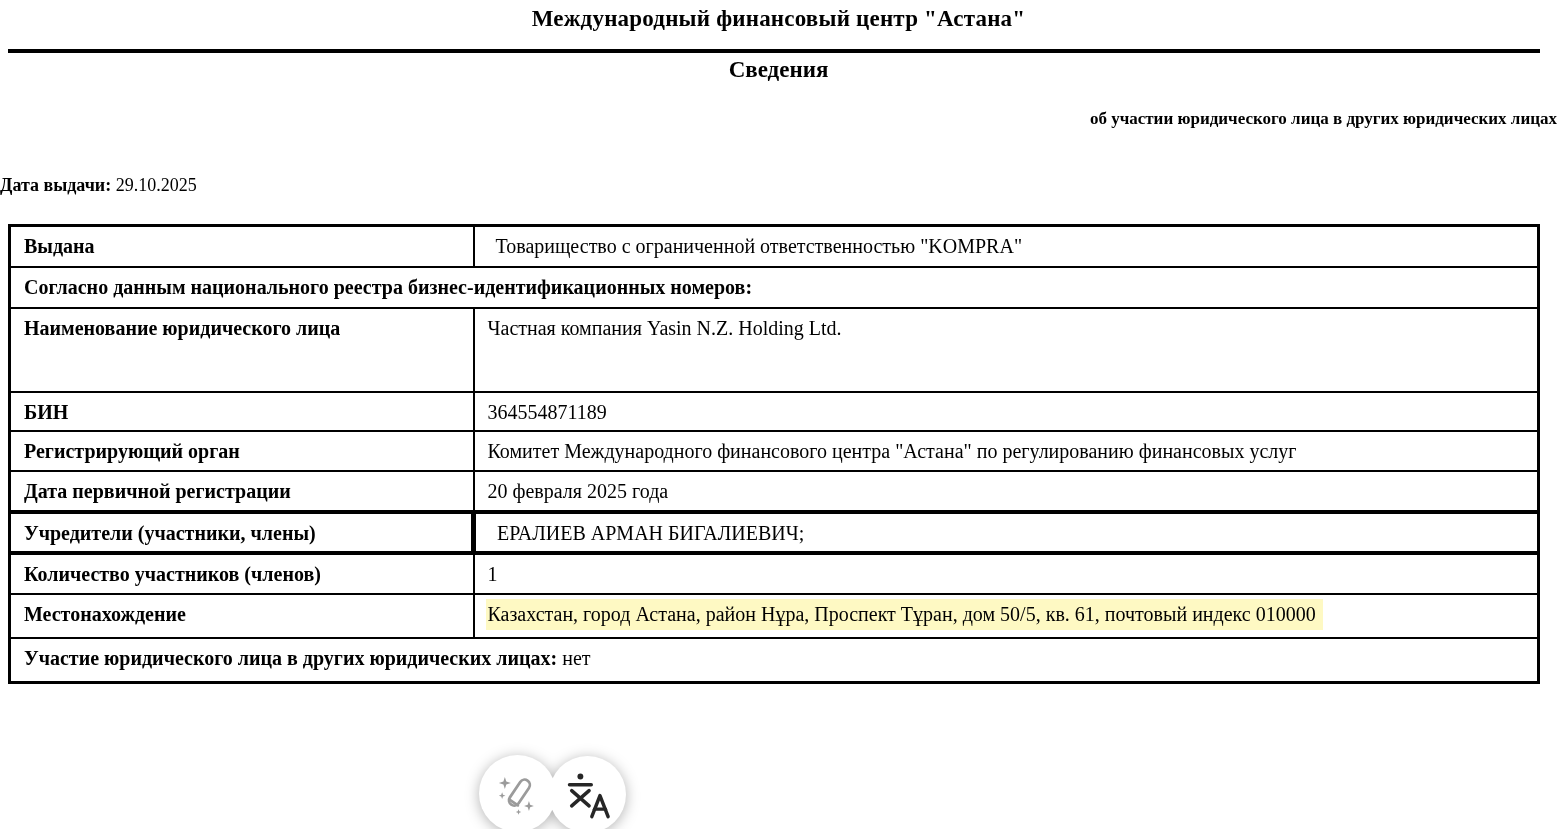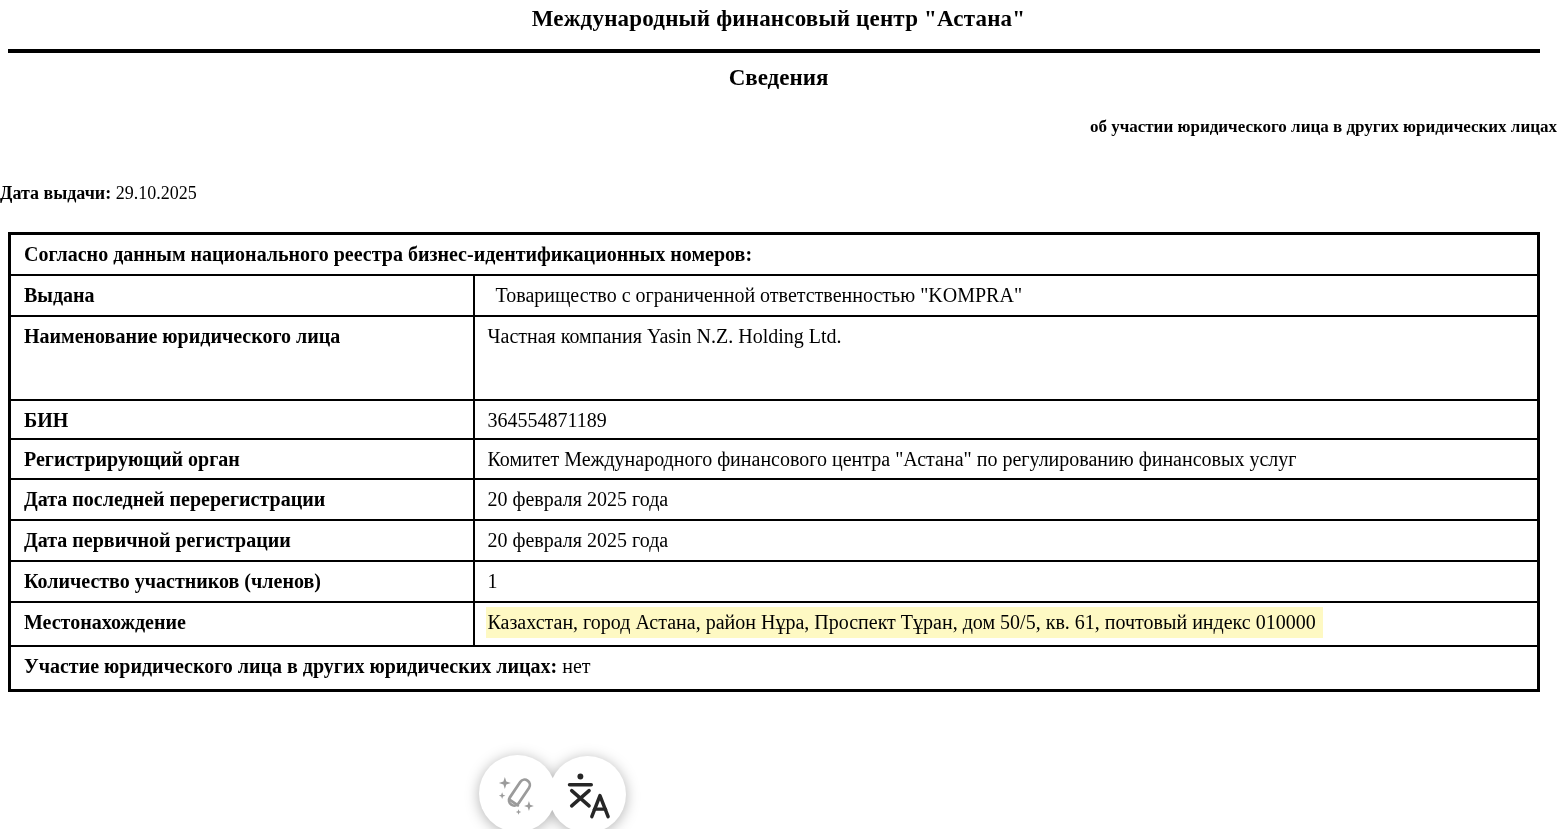--- a/index.html
+++ b/index.html
@@ -17,21 +17,21 @@
     font-size:23px;
     padding-top:6px;
     letter-spacing:.2px;
   }
   .top-rule{
     height:4px;background:#000;
     margin:17px 17px 0 8px;
   }
   .doc-title{
     text-align:center;font-weight:bold;font-size:23px;
-    margin-top:12px;
+    margin-top:4px;
   }
   .doc-subtitle{
     text-align:right;font-weight:bold;font-size:17px;
     margin-top:26px;
   }
   .issue-date{
     text-align:left;
     font-size:18px;
     margin:46px 36px 0 0;
   }
@@ -93,45 +93,45 @@
 <div class="doc-subtitle">об участии юридического лица в других юридических лицах</div>
 <div class="issue-date"><span class="lbl">Дата выдачи:</span> <span>29.10.2025</span></div>
 
 <table class="info">
   <colgroup>
       <col style="width:464px">
       <col>
     </colgroup>
   <tbody>
     <tr class="h41">
-      <td class="span-cell" colspan="2">Согласно данным национального реестра бизнес-идентификационных номеров:</td>
+      <td class="lbl-cell">Выдана</td>
+      <td class="val-cell"><span class="indent">Товарищество с ограниченной ответственностью "KOMPRA"</span></td>
     </tr>
     <tr class="h41">
-      <td class="lbl-cell">Выдана</td>
-      <td class="val-cell"><span class="indent">Товарищество с ограниченной ответственностью "KOMPRA"</span></td>
+      <td class="span-cell" colspan="2">Согласно данным национального реестра бизнес-идентификационных номеров:</td>
     </tr>
     <tr class="h84">
       <td class="lbl-cell">Наименование юридического лица</td>
       <td class="val-cell">Частная компания Yasin N.Z. Holding Ltd.</td>
     </tr>
     <tr class="h39">
       <td class="lbl-cell">БИН</td>
       <td class="val-cell">364554871189</td>
     </tr>
     <tr class="h40">
       <td class="lbl-cell">Регистрирующий орган</td>
       <td class="val-cell">Комитет Международного финансового центра "Астана" по регулированию финансовых услуг</td>
     </tr>
     <tr class="h41">
-      <td class="lbl-cell">Дата последней перерегистрации</td>
+      <td class="lbl-cell">Дата первичной регистрации</td>
       <td class="val-cell">20 февраля 2025 года</td>
     </tr>
-    <tr class="h41">
-      <td class="lbl-cell">Дата первичной регистрации</td>
-      <td class="val-cell">20 февраля 2025 года</td>
+    <tr class="h41 thick">
+      <td class="lbl-cell">Учредители (участники, члены)</td>
+      <td class="val-cell"><span class="indent">ЕРАЛИЕВ АРМАН БИГАЛИЕВИЧ;</span></td>
     </tr>
     <tr class="h41">
       <td class="lbl-cell">Количество участников (членов)</td>
       <td class="val-cell">1</td>
     </tr>
     <tr class="h42">
       <td class="lbl-cell">Местонахождение</td>
       <td class="val-cell"><span class="hl">Казахстан, город Астана, район Нұра, Проспект Тұран, дом 50/5, кв. 61, почтовый индекс 010000</span></td>
     </tr>
     <tr class="h45">

